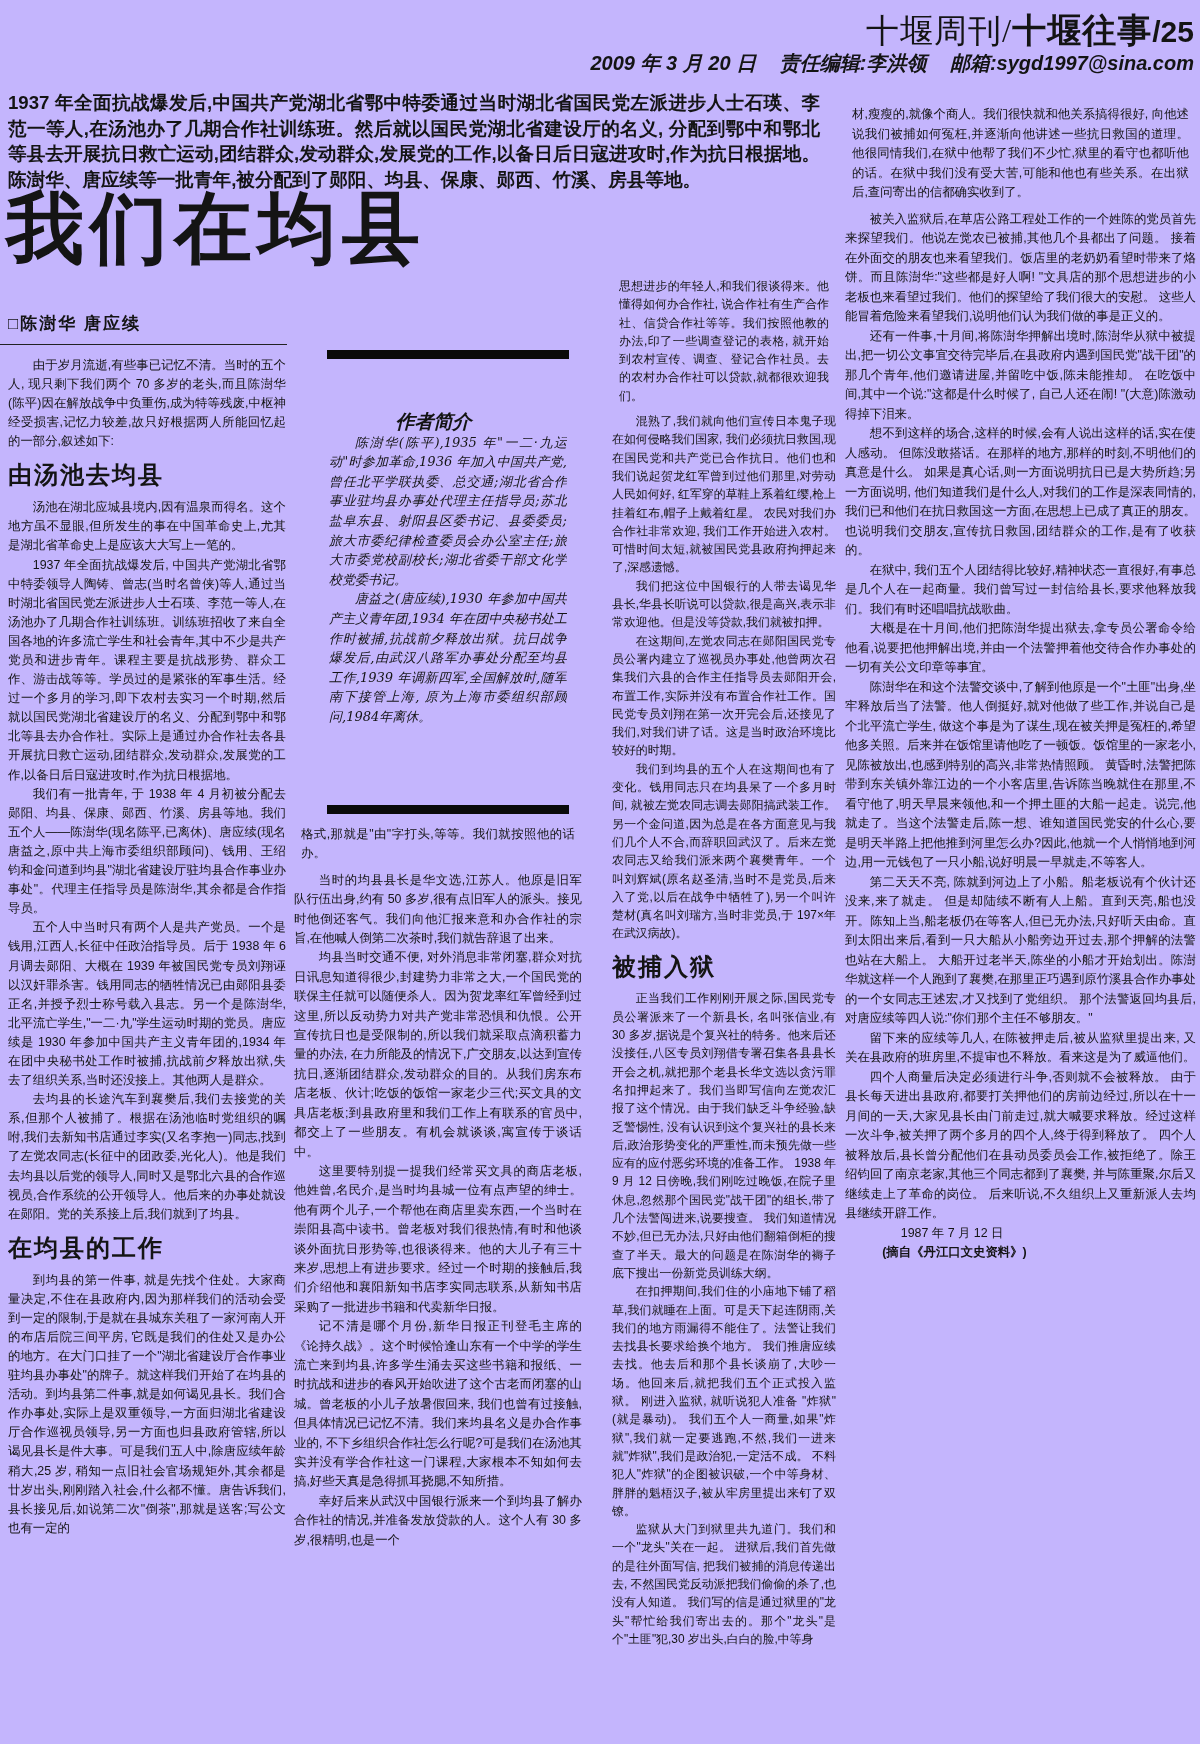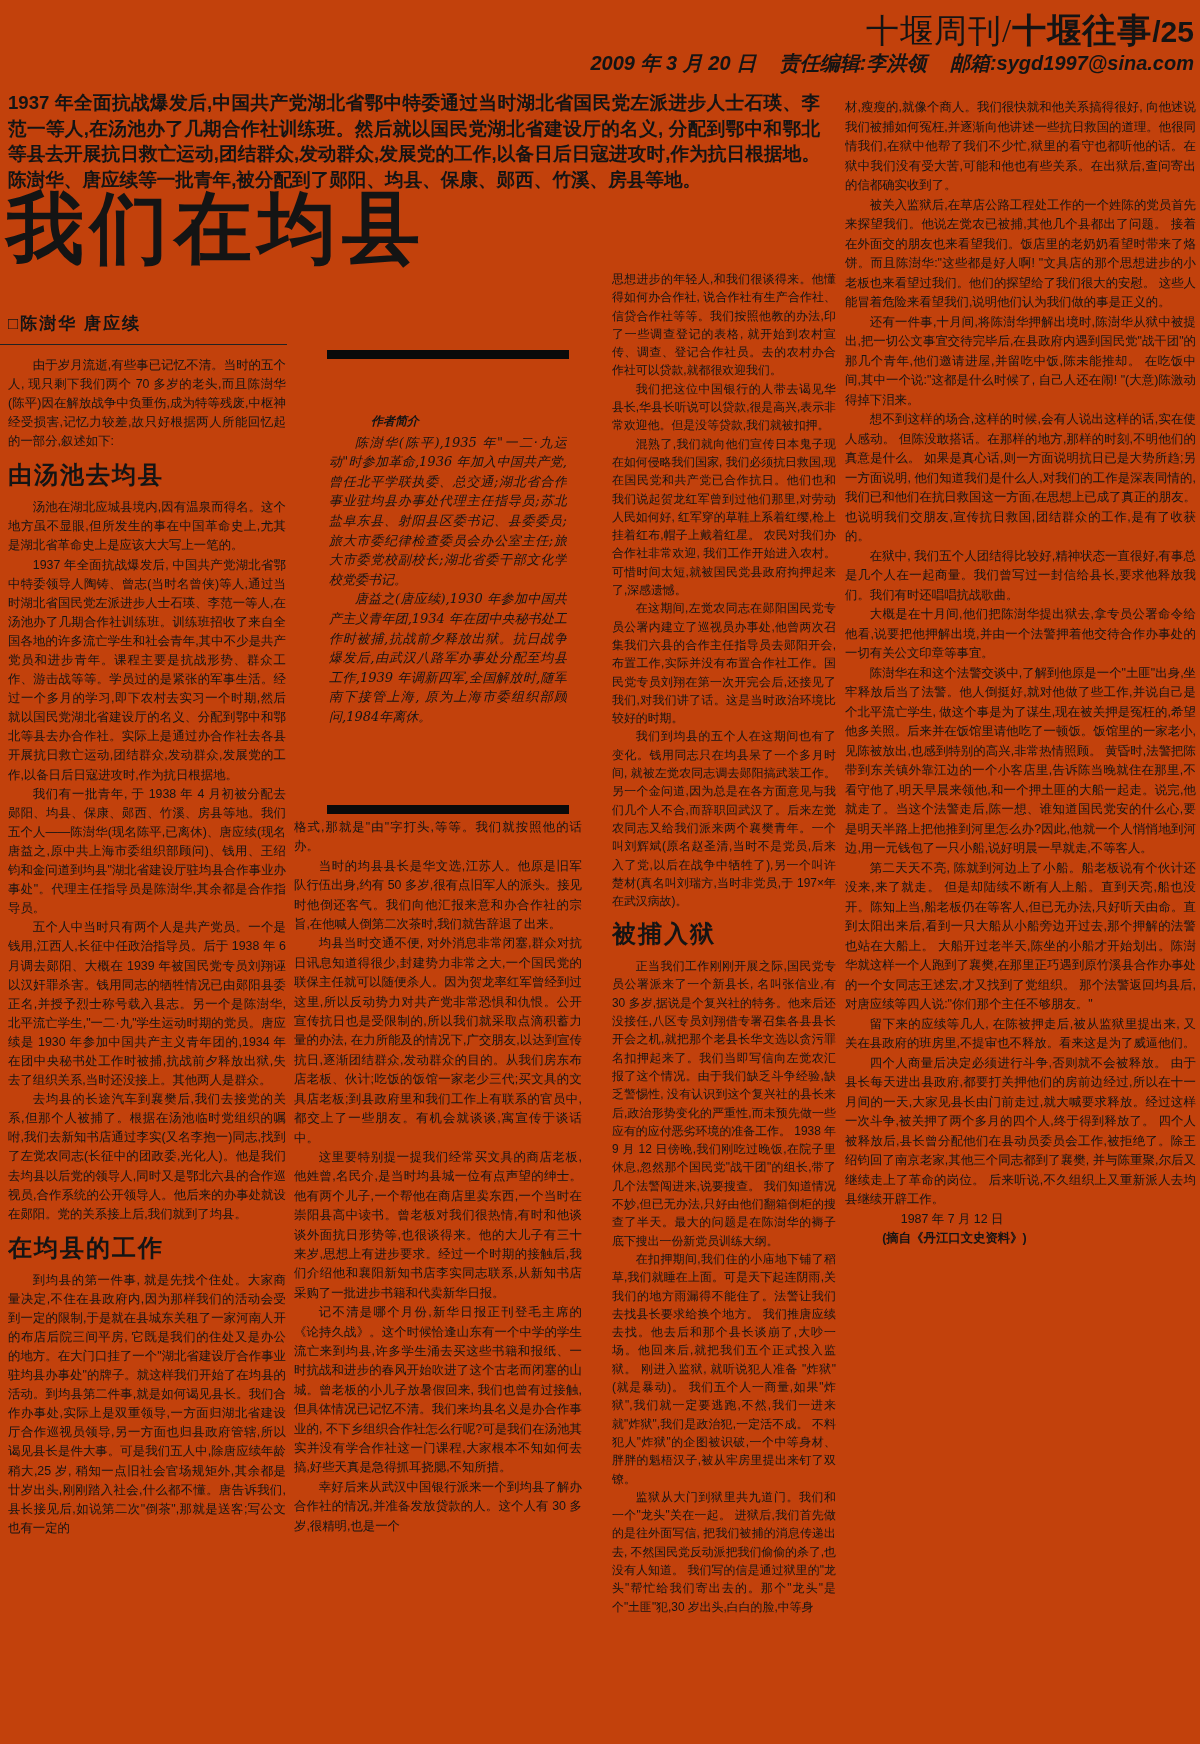--- a/index.html
+++ b/index.html
@@ -1,16 +1,16 @@
 <!DOCTYPE html>
 <html lang="zh"><head>
 <meta charset="utf-8">
 <style>
   html,body{margin:0;padding:0;background:#e8e8e8;}
-  #page{position:relative;width:1200px;height:1744px;background:#c2410c;margin:0 auto;
+  #page{position:relative;width:1200px;height:1744px;background:#c4b5fd;margin:0 auto;
         font-family:"Liberation Sans","DejaVu Sans",sans-serif;color:#141414;overflow:hidden;}
   
   #masthead{position:absolute;top:8px;right:6px;text-align:right;white-space:nowrap;}
   .mast-light{font-family:"Liberation Serif","DejaVu Serif",serif;font-weight:400;font-size:33px;letter-spacing:1px;}
   .mast-heavy{font-family:"Liberation Sans",sans-serif;font-weight:900;font-size:34px;letter-spacing:1px;}
   .mast-page{font-family:"Liberation Sans",sans-serif;font-weight:700;font-size:30px;}
   #dateline{position:absolute;top:50px;right:6px;font-size:20px;font-weight:bold;font-style:italic;white-space:nowrap;}
   #dateline span{margin-left:18px;}
   
   #intro{position:absolute;left:8px;top:90px;width:812px;font-size:18.6px;font-weight:bold;
@@ -21,33 +21,33 @@
   
   #byline{position:absolute;left:8px;top:312px;font-size:17px;font-weight:bold;letter-spacing:2px;}
   #byline-rule{position:absolute;left:0;top:344px;width:287px;height:0;border-top:1.5px solid #222;}
   
   .col{position:absolute;text-align:justify;text-justify:inter-character;overflow:hidden;}
   #col-a{left:8px;top:356px;width:278px;height:1382px;font-size:12.4px;line-height:19.1px;}
   #col-b{left:294px;top:818px;width:288px;height:922px;font-size:12.4px;line-height:19.4px;}
   #col-d{left:612px;top:270px;width:224px;height:1472px;font-size:11.9px;line-height:18.3px;}
   #col-e{left:845px;top:98px;width:351px;height:1642px;font-size:12.4px;line-height:19.5px;}
   .blk-p{text-indent:2em;margin:0;}
-  .blk-cont{text-indent:0;margin:0;}
+  .blk-cont{text-indent:0;margin:7px;}
   .blk-h{font-weight:bold;font-size:24px;line-height:1.2;text-indent:0;margin:10px 0 8px 0;
          letter-spacing:2px;font-family:"Liberation Sans",sans-serif;}
   .blk-date{text-indent:4.5em;font-weight:normal;margin:0;}
   .blk-source{text-indent:3em;font-weight:bold;margin:0;}
   
   #bio-box{position:absolute;left:327px;top:350px;width:242px;height:464px;}
   .bio-bar{position:absolute;left:0;width:100%;height:9px;background:#0a0a0a;}
   .bio-bar.top{top:0;} .bio-bar.bottom{bottom:0;}
   #bio-content{position:absolute;left:2px;right:2px;top:62px;bottom:14px;overflow:hidden;
                font-family:"DejaVu Serif","Liberation Serif",serif;font-style:italic;
                font-size:13px;line-height:19.6px;text-align:justify;text-justify:inter-character;}
-  .blk-bio-title{font-weight:bold;font-style:italic;text-indent:3.5em;margin:0 0 1px 0;font-size:12px;}
+  .blk-bio-title{font-weight:bold;font-style:italic;text-indent:3.5em;margin:0 0 1px 0;font-size:19px;}
   .blk-bio-p{text-indent:2em;margin:0;}
 </style>
 </head>
 <body>
 
 <div id="page">
 
   <div id="masthead">
     <span class="mast-light">十堰周刊/</span><span class="mast-heavy">十堰往事</span><span class="mast-page">/25</span>
   </div>
@@ -91,22 +91,22 @@
       <div class="blk-cont">格式,那就是"由"字打头,等等。我们就按照他的话办。</div>
       <div class="blk-p">当时的均县县长是华文选,江苏人。他原是旧军队行伍出身,约有 50 多岁,很有点旧军人的派头。接见时他倒还客气。我们向他汇报来意和办合作社的宗旨,在他喊人倒第二次茶时,我们就告辞退了出来。</div>
       <div class="blk-p">均县当时交通不便, 对外消息非常闭塞,群众对抗日讯息知道得很少,封建势力非常之大,一个国民党的联保主任就可以随便杀人。因为贺龙率红军曾经到过这里,所以反动势力对共产党非常恐惧和仇恨。公开宣传抗日也是受限制的,所以我们就采取点滴积蓄力量的办法, 在力所能及的情况下,广交朋友,以达到宣传抗日,逐渐团结群众,发动群众的目的。从我们房东布店老板、伙计;吃饭的饭馆一家老少三代;买文具的文具店老板;到县政府里和我们工作上有联系的官员中,都交上了一些朋友。有机会就谈谈,寓宣传于谈话中。</div>
       <div class="blk-p">这里要特别提一提我们经常买文具的商店老板,他姓曾,名民介,是当时均县城一位有点声望的绅士。他有两个儿子,一个帮他在商店里卖东西,一个当时在崇阳县高中读书。曾老板对我们很热情,有时和他谈谈外面抗日形势等,也很谈得来。他的大儿子有三十来岁,思想上有进步要求。经过一个时期的接触后,我们介绍他和襄阳新知书店李实同志联系,从新知书店采购了一批进步书籍和代卖新华日报。</div>
       <div class="blk-p">记不清是哪个月份,新华日报正刊登毛主席的《论持久战》。这个时候恰逢山东有一个中学的学生流亡来到均县,许多学生涌去买这些书籍和报纸、一时抗战和进步的春风开始吹进了这个古老而闭塞的山城。曾老板的小儿子放暑假回来, 我们也曾有过接触,但具体情况已记忆不清。我们来均县名义是办合作事业的, 不下乡组织合作社怎么行呢?可是我们在汤池其实并没有学合作社这一门课程,大家根本不知如何去搞,好些天真是急得抓耳挠腮,不知所措。</div>
       <div class="blk-p">幸好后来从武汉中国银行派来一个到均县了解办合作社的情况,并准备发放贷款的人。这个人有 30 多岁,很精明,也是一个</div>
     </div>
 
   <div id="col-d" class="col">
       <div class="blk-cont">思想进步的年轻人,和我们很谈得来。他懂得如何办合作社, 说合作社有生产合作社、信贷合作社等等。我们按照他教的办法,印了一些调查登记的表格, 就开始到农村宣传、调查、登记合作社员。去的农村办合作社可以贷款,就都很欢迎我们。</div>
+      <div class="blk-p">混熟了,我们就向他们宣传日本鬼子现在如何侵略我们国家, 我们必须抗日救国,现在国民党和共产党已合作抗日。他们也和我们说起贺龙红军曾到过他们那里,对劳动人民如何好, 红军穿的草鞋上系着红缨,枪上挂着红布,帽子上戴着红星。 农民对我们办合作社非常欢迎, 我们工作开始进入农村。可惜时间太短,就被国民党县政府拘押起来了,深感遗憾。</div>
       <div class="blk-p">我们把这位中国银行的人带去谒见华县长,华县长听说可以贷款,很是高兴,表示非常欢迎他。但是没等贷款,我们就被扣押。</div>
-      <div class="blk-p">混熟了,我们就向他们宣传日本鬼子现在如何侵略我们国家, 我们必须抗日救国,现在国民党和共产党已合作抗日。他们也和我们说起贺龙红军曾到过他们那里,对劳动人民如何好, 红军穿的草鞋上系着红缨,枪上挂着红布,帽子上戴着红星。 农民对我们办合作社非常欢迎, 我们工作开始进入农村。可惜时间太短,就被国民党县政府拘押起来了,深感遗憾。</div>
       <div class="blk-p">在这期间,左觉农同志在郧阳国民党专员公署内建立了巡视员办事处,他曾两次召集我们六县的合作主任指导员去郧阳开会,布置工作,实际并没有布置合作社工作。国民党专员刘翔在第一次开完会后,还接见了我们,对我们讲了话。这是当时政治环境比较好的时期。</div>
       <div class="blk-p">我们到均县的五个人在这期间也有了变化。钱用同志只在均县呆了一个多月时间, 就被左觉农同志调去郧阳搞武装工作。另一个金问道,因为总是在各方面意见与我们几个人不合,而辞职回武汉了。后来左觉农同志又给我们派来两个襄樊青年。一个叫刘辉斌(原名赵圣清,当时不是党员,后来入了党,以后在战争中牺牲了),另一个叫许楚材(真名叫刘瑞方,当时非党员,于 197×年在武汉病故)。</div>
       <div class="blk-h">被捕入狱</div>
       <div class="blk-p">正当我们工作刚刚开展之际,国民党专员公署派来了一个新县长, 名叫张信业,有 30 多岁,据说是个复兴社的特务。他来后还没接任,八区专员刘翔借专署召集各县县长开会之机,就把那个老县长华文选以贪污罪名扣押起来了。我们当即写信向左觉农汇报了这个情况。由于我们缺乏斗争经验,缺乏警惕性, 没有认识到这个复兴社的县长来后,政治形势变化的严重性,而未预先做一些应有的应付恶劣环境的准备工作。 1938 年 9 月 12 日傍晚,我们刚吃过晚饭,在院子里休息,忽然那个国民党"战干团"的组长,带了几个法警闯进来,说要搜查。 我们知道情况不妙,但已无办法,只好由他们翻箱倒柜的搜查了半天。最大的问题是在陈澍华的褥子底下搜出一份新党员训练大纲。</div>
       <div class="blk-p">在扣押期间,我们住的小庙地下铺了稻草,我们就睡在上面。可是天下起连阴雨,关我们的地方雨漏得不能住了。法警让我们去找县长要求给换个地方。 我们推唐应续去找。他去后和那个县长谈崩了,大吵一场。他回来后,就把我们五个正式投入监狱。 刚进入监狱, 就听说犯人准备 "炸狱"(就是暴动)。 我们五个人一商量,如果"炸狱",我们就一定要逃跑,不然,我们一进来就"炸狱",我们是政治犯,一定活不成。 不料犯人"炸狱"的企图被识破,一个中等身材、胖胖的魁梧汉子,被从牢房里提出来钉了双镣。</div>
       <div class="blk-p">监狱从大门到狱里共九道门。我们和一个"龙头"关在一起。 进狱后,我们首先做的是往外面写信, 把我们被捕的消息传递出去, 不然国民党反动派把我们偷偷的杀了,也没有人知道。 我们写的信是通过狱里的"龙头"帮忙给我们寄出去的。那个"龙头"是个"土匪"犯,30 岁出头,白白的脸,中等身</div>
     </div>
 
   <div id="col-e" class="col">
       <div class="blk-cont">材,瘦瘦的,就像个商人。我们很快就和他关系搞得很好, 向他述说我们被捕如何冤枉,并逐渐向他讲述一些抗日救国的道理。他很同情我们,在狱中他帮了我们不少忙,狱里的看守也都听他的话。在狱中我们没有受大苦,可能和他也有些关系。在出狱后,查问寄出的信都确实收到了。</div>

